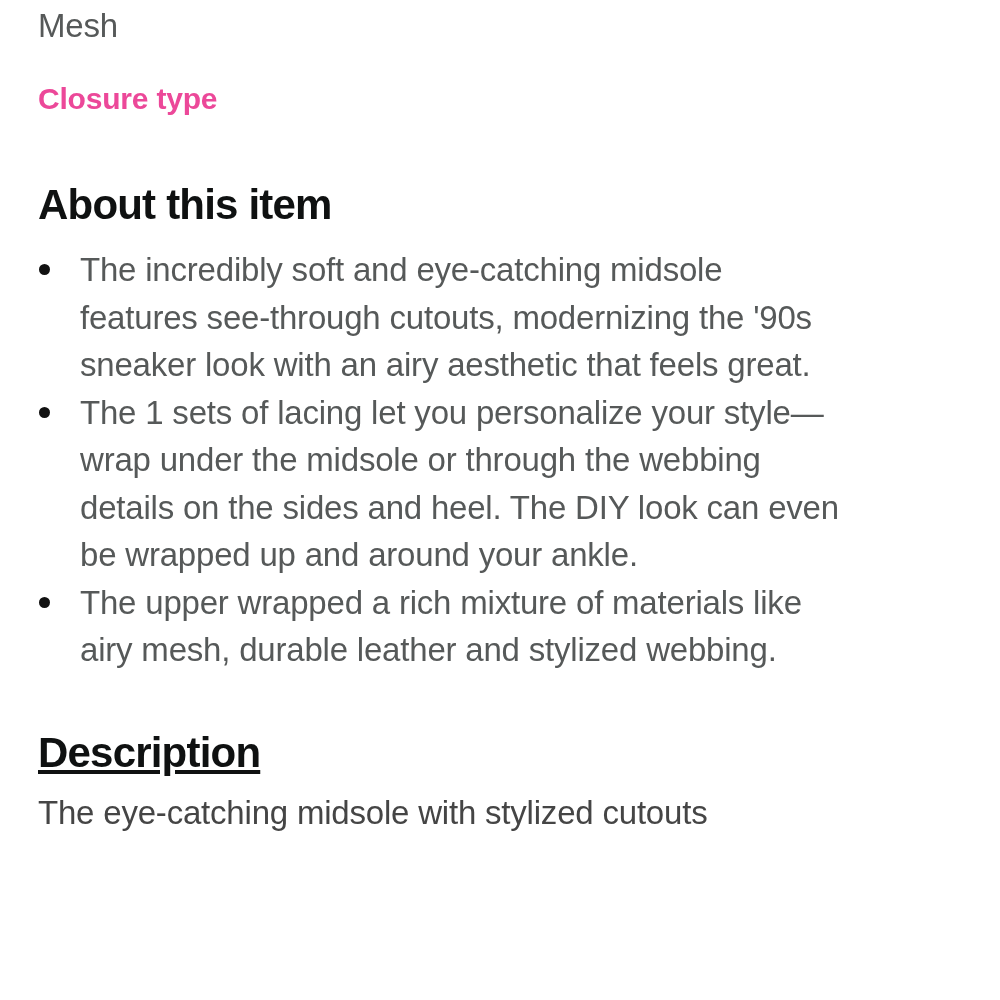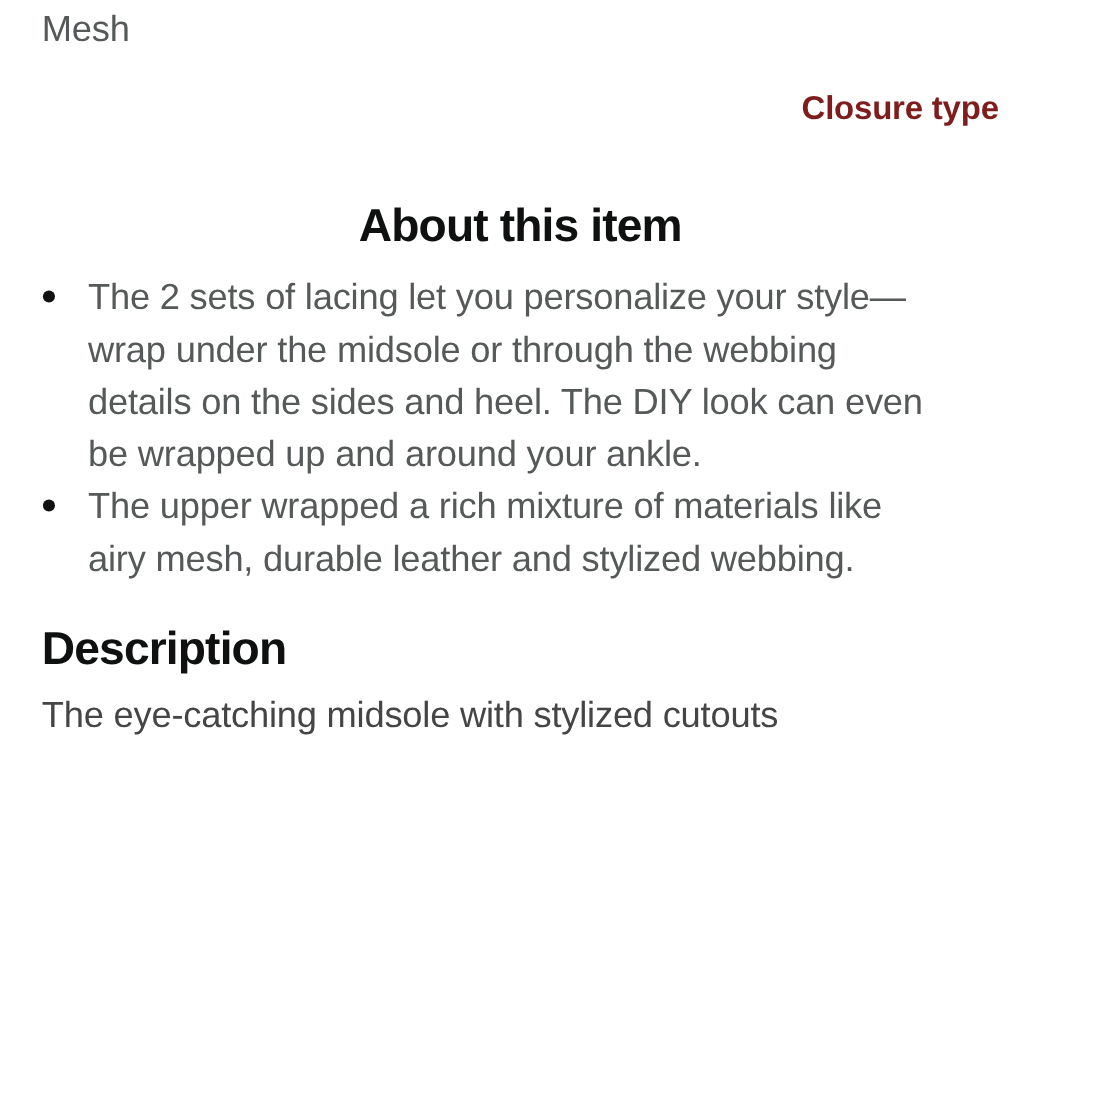--- a/index.html
+++ b/index.html
@@ -25,37 +25,36 @@
     font-size: 33px;
     line-height: 44px;
     color: #565959;
     letter-spacing: -0.2px;
     white-space: pre;
   }
   .spec-label {
     font-size: 30px;
     line-height: 41px;
     font-weight: 700;
-    color: #7f1d1d;
+    color: #ec4899;
     letter-spacing: -0.2px;
     margin-top: 30px;
     white-space: pre;
-    text-align: right;
   }
   h2.section-heading {
     margin: 0;
     font-size: 42px;
     line-height: 54px;
     font-weight: 700;
     color: #0f1111;
     letter-spacing: -0.8px;
     white-space: pre;
   }
-  h2.about-heading { margin-top: 59px; text-align: center; }
-  h2.description-heading { margin-top: 32px; }
+  h2.about-heading { margin-top: 59px; }
+  h2.description-heading { margin-top: 52px; text-decoration: underline; }
   ul.bullet-list {
     list-style: none;
     margin: 14px 0 0 0;
     padding: 0;
   }
   ul.bullet-list li {
     position: relative;
     padding-left: 42px;
     font-size: 33px;
     line-height: 47.5px;
@@ -88,21 +87,24 @@
 <div class="page">
 
   <section>
     <div class="spec-value">Mesh</div>
     <div class="spec-label">Closure type</div>
   </section>
 
   <h2 class="section-heading about-heading">About this item</h2>
 
   <ul class="bullet-list">
-    <li>The 2 sets of lacing let you personalize your style—
+    <li>The incredibly soft and eye-catching midsole
+features see-through cutouts, modernizing the '90s
+sneaker look with an airy aesthetic that feels great.</li>
+    <li>The 1 sets of lacing let you personalize your style—
 wrap under the midsole or through the webbing
 details on the sides and heel. The DIY look can even
 be wrapped up and around your ankle.</li>
     <li>The upper wrapped a rich mixture of materials like
 airy mesh, durable leather and stylized webbing.</li>
   </ul>
 
   <h2 class="section-heading description-heading">Description</h2>
 
   <p class="description-text">The eye-catching midsole with stylized cutouts</p>

